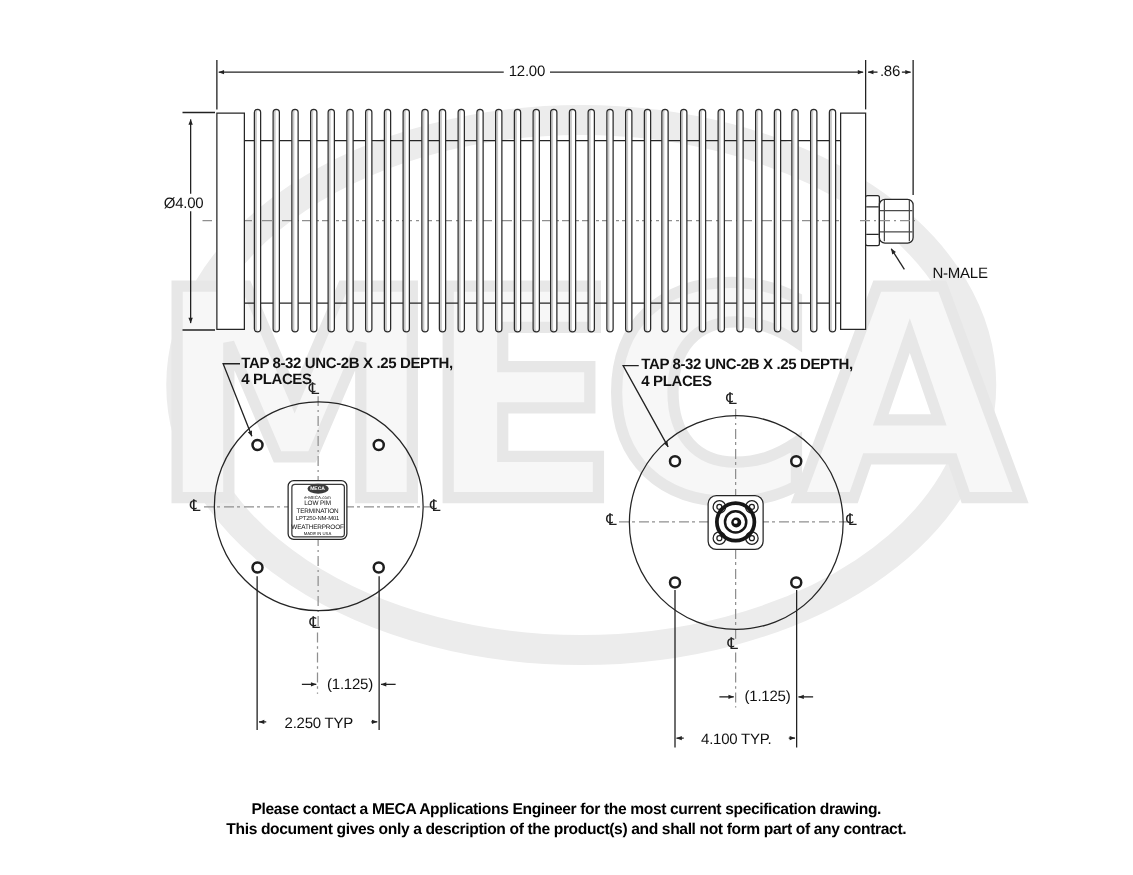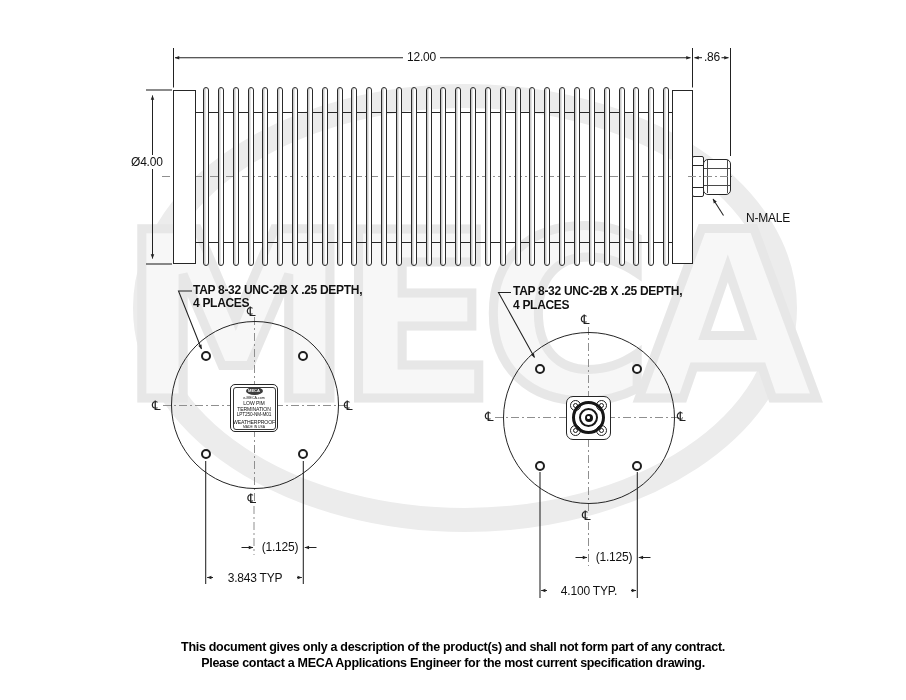--- a/index.html
+++ b/index.html
@@ -205,22 +205,22 @@
   <span class="clsym" style="left:247px;top:305px;">℄</span>
   <span class="clsym" style="left:152px;top:399px;">℄</span>
   <span class="clsym" style="left:344px;top:399px;">℄</span>
   <span class="clsym" style="left:247.5px;top:492px;">℄</span>
   <span class="clsym" style="left:581px;top:313px;">℄</span>
   <span class="clsym" style="left:485px;top:410px;">℄</span>
   <span class="clsym" style="left:677px;top:410px;">℄</span>
   <span class="clsym" style="left:582px;top:509px;">℄</span>
 
   <div class="dim" style="left:256px;top:540px;width:48px;text-align:center;">(1.125)</div>
-  <div class="dim" style="left:213px;top:570.5px;width:84px;text-align:center;background:#fff;">3.843 TYP</div>
+  <div class="dim" style="left:213px;top:570.5px;width:84px;text-align:center;background:#fff;">2.250 TYP</div>
   <div class="dim" style="left:590px;top:550px;width:48px;text-align:center;">(1.125)</div>
   <div class="dim" style="left:547px;top:583.5px;width:84px;text-align:center;background:#fff;">4.100 TYP.</div>
 
   <div id="footer">
+    <div>Please contact a MECA Applications Engineer for the most current specification drawing.</div>
     <div>This document gives only a description of the product(s) and shall not form part of any contract.</div>
-    <div>Please contact a MECA Applications Engineer for the most current specification drawing.</div>
   </div>
 
 </div>
 
 </body></html>

